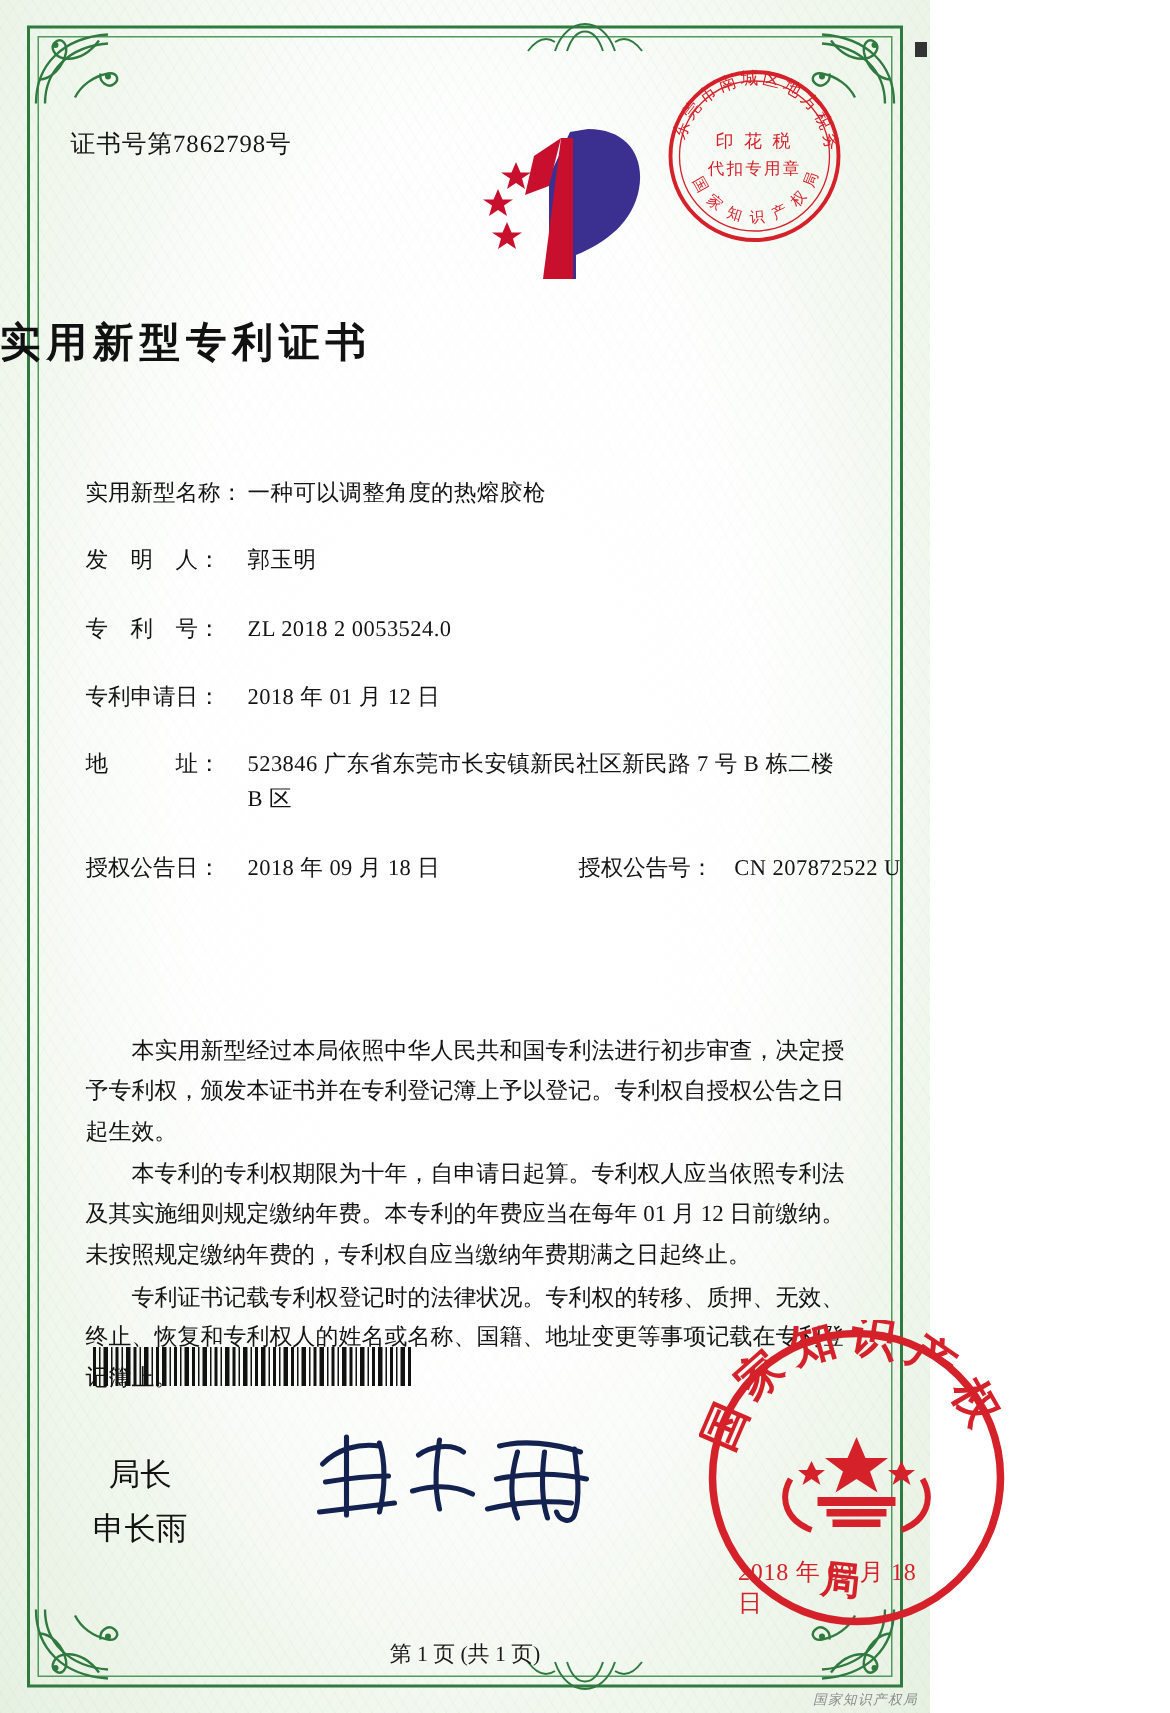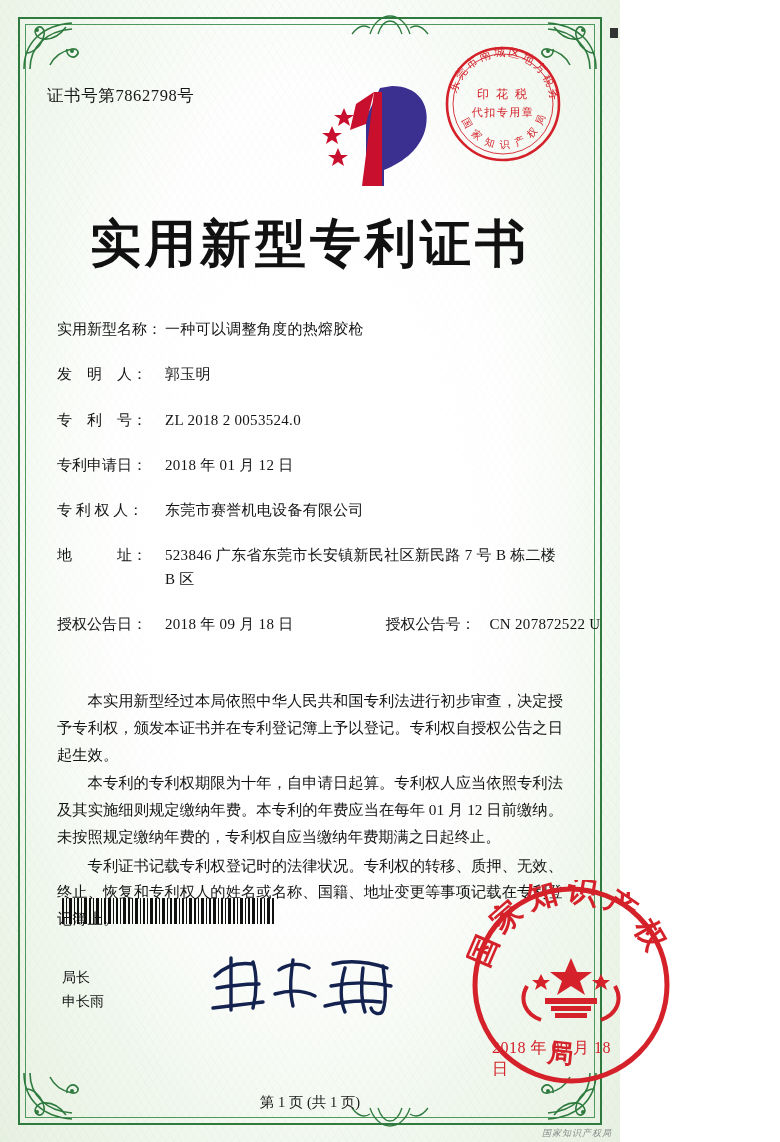--- a/index.html
+++ b/index.html
@@ -86,22 +86,21 @@
 
   .seal-top {
     position: absolute;
     right: 55px; top: 42px;
     width: 124px; height: 124px;
   }
 
   .title {
     position: absolute;
     left: 0; right: 0; top: 210px;
-    text-align: center;
-    font-size: 51px;
+    font-size: 27px;
     font-weight: bold;
     letter-spacing: 4px;
     color: #111;
     font-family: Liberation Sans, sans-serif;
   }
 
   
   .fields {
     position: absolute;
     left: 57px; right: 57px; top: 318px;
@@ -153,23 +152,24 @@
   .barcode {
     position: absolute;
     left: 62px; top: 898px;
     width: 212px; height: 26px;
   }
 
   
   .sign-label {
     position: absolute;
     left: 62px; top: 966px;
-    font-size: 14px;
+    font-size: 21px;
     line-height: 1.7;
     color: #141414;
+    text-align: center;
   }
   .signature {
     position: absolute;
     left: 205px; top: 948px;
     width: 215px; height: 72px;
   }
 
   
   .seal-bottom {
     position: absolute;
@@ -336,24 +336,20 @@
       <span class="label">发　明　人：</span>
       <span class="value">郭玉明</span>
     </div>
     <div class="field">
       <span class="label">专　利　号：</span>
       <span class="value">ZL 2018 2 0053524.0</span>
     </div>
     <div class="field">
       <span class="label">专利申请日：</span>
       <span class="value">2018 年 01 月 12 日</span>
-    </div>
-    <div class="field">
-      <span class="label">专 利 权 人：</span>
-      <span class="value">东莞市赛誉机电设备有限公司</span>
     </div>
     <div class="field">
       <span class="label">地　　　址：</span>
       <span class="value">523846 广东省东莞市长安镇新民社区新民路 7 号 B 栋二楼 B 区</span>
     </div>
     <div class="field two-col">
       <span class="label">授权公告日：</span>
       <span class="value2">2018 年 09 月 18 日</span>
       <span class="label2">授权公告号：</span>
       <span class="value2">CN 207872522 U</span>

